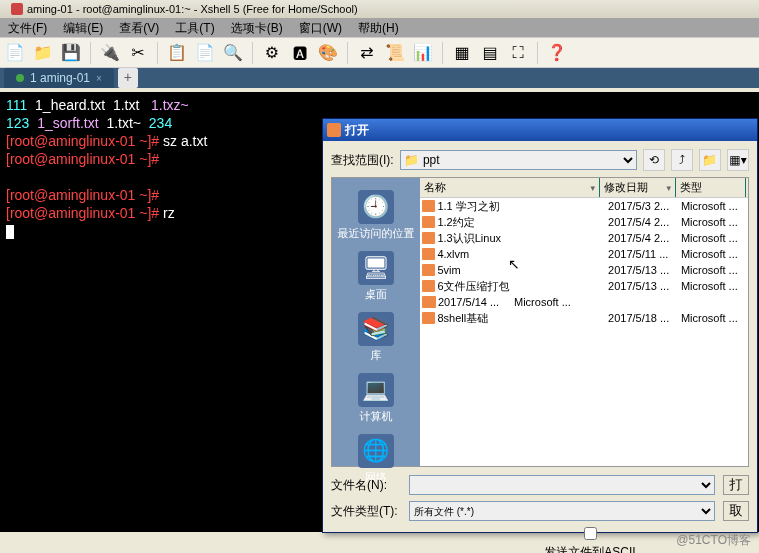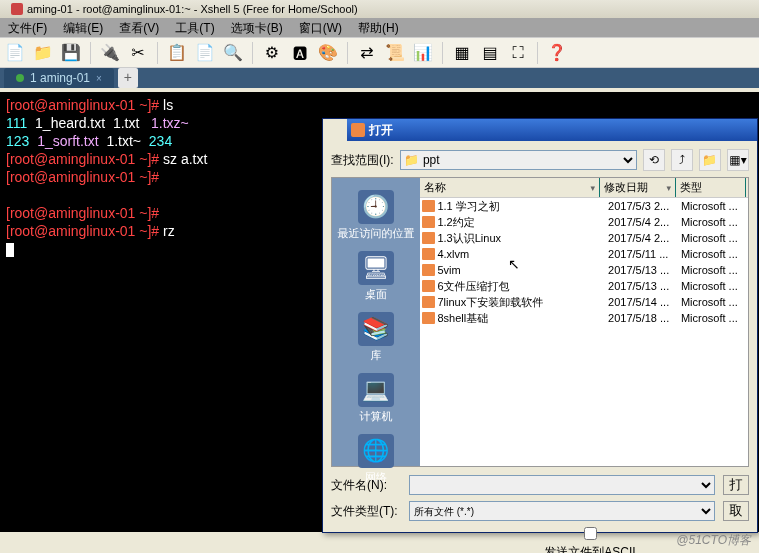--- a/index.html
+++ b/index.html
@@ -15,21 +15,21 @@
 .tab { background:#2a4a6a; color:#bde; font-size:12px; padding:3px 12px; border-radius:3px 3px 0 0; display:flex; align-items:center; gap:6px; }
 .tab .dot { width:8px; height:8px; background:#4a4; border-radius:50%; }
 .tab .x { font-size:10px; color:#8ac; }
 .addtab { width:20px; height:20px; background:#e8e8e8; color:#666; font-size:14px; text-align:center; line-height:18px; margin-left:4px; border-radius:2px; }
 .terminal { position:absolute; left:0; top:92px; width:759px; height:440px; background:#000; color:#fff; font-family:Consolas,monospace; font-size:14px; padding:4px 6px; line-height:18px; }
 .terminal .prompt { color:#ff4444; }
 .terminal .cyan { color:#5ff; }
 .terminal .red { color:#f0abfc; }
 .terminal .cursor { display:inline-block; width:8px; height:14px; background:#fff; vertical-align:middle; }
 .dialog { position:absolute; left:322px; top:118px; width:436px; height:415px; background:#ece9d8; border:1px solid #0a246a; box-shadow:2px 2px 6px rgba(0,0,0,.4); }
-.dlg-title { height:22px; background:linear-gradient(#3c7adb,#1a4aa8); color:#fff; font-size:12px; display:flex; align-items:center; padding:0 4px; font-weight:bold;margin-left:24px; }
+.dlg-title { height:22px; background:linear-gradient(#3c7adb,#1a4aa8); color:#fff; font-size:12px; display:flex; align-items:center; padding:0 4px; font-weight:bold; }
 .dlg-title .dico { width:14px; height:14px; background:#e84; border-radius:2px; margin-right:4px; }
 .dlg-body { padding:8px; }
 .lookrow { display:flex; align-items:center; gap:6px; font-size:12px; margin-bottom:6px; }
 .lookrow select { flex:1; height:20px; font-size:12px; border:1px solid #7f9db9; }
 .lookrow .navbtn { width:22px; height:22px; border:1px solid #ccc; background:#f0f0f0; display:flex; align-items:center; justify-content:center; }
 .splitbody { display:flex; height:290px; border:1px solid #999; background:#fff; }
 .places { width:88px; background:#7a96b8; display:flex; flex-direction:column; align-items:center; padding-top:8px; gap:2px; }
 .place { color:#fff; font-size:11px; text-align:center; padding:4px 0; width:100%; }
 .place .pic { width:36px; height:34px; margin:0 auto 2px; background:#4a6a9a; border-radius:4px; display:flex; align-items:center; justify-content:center; font-size:22px; }
 .filelist { flex:1; overflow:hidden; }
@@ -40,21 +40,21 @@
 .flrow .fico { width:14px; height:12px; background:#e84; margin-right:2px; border-radius:1px; }
 .flrow .c1 { width:178px; white-space:nowrap; overflow:hidden; }
 .flrow .c2 { width:76px; }
 .flrow .c3 { width:70px; }
 .bottomrows { margin-top:8px; font-size:12px; }
 .brow { display:flex; align-items:center; gap:8px; margin-bottom:6px; }
 .brow label { width:70px; text-align:left; }
 .brow select, .brow input { flex:1; height:20px; border:1px solid #7f9db9; font-size:10px; }
 .brow .btn { width:26px; height:20px; border:1px solid #999; background:#ece9d8; }
 .chkrow { display:flex; align-items:center; gap:4px; padding-left:100px; font-size:12px;flex-direction:column; }
-.watermark { position:absolute; right:8px; bottom:4px; font-size:12px; color:#888;font-style:italic; }
+.watermark { position:absolute; right:8px; bottom:4px; font-size:12px; color:#888; }
 .cursor-arrow { position:absolute; left:508px; top:256px; font-size:14px; color:#000; pointer-events:none; }
 </style>
 </head>
 <body>
 
 <div class="titlebar">
   <span class="ico"></span>
   <span>aming-01 - root@aminglinux-01:~ - Xshell 5 (Free for Home/School)</span>
 </div>
 
@@ -98,21 +98,20 @@
 <div class="tabbar">
   <div class="tab">
     <span class="dot"></span>
     <span>1 aming-01</span>
     <span class="x">×</span>
   </div>
   <div class="addtab">+</div>
 </div>
 
 <div class="terminal">
-  <div><span class="prompt">[root@aminglinux-01 ~]#</span><span> ls</span></div>
   <div><span class="cyan">111</span>&nbsp;&nbsp;<span>1_heard.txt</span>&nbsp;&nbsp;<span>1.txt</span>&nbsp;&nbsp;&nbsp;<span class="red">1.txz~</span></div>
   <div><span class="cyan">123</span>&nbsp;&nbsp;<span class="red">1_sorft.txt</span>&nbsp;&nbsp;<span>1.txt~</span>&nbsp;&nbsp;<span class="cyan">234</span></div>
   <div><span class="prompt">[root@aminglinux-01 ~]#</span><span> sz a.txt</span></div>
   <div><span class="prompt">[root@aminglinux-01 ~]#</span></div>
   <div>&nbsp;</div>
   <div><span class="prompt">[root@aminglinux-01 ~]#</span></div>
   <div><span class="prompt">[root@aminglinux-01 ~]#</span><span> rz</span></div>
   <div><span class="cursor"></span></div>
 </div>
 
@@ -185,21 +184,20 @@
               <span class="c3">Microsoft ...</span>
             </div>
             <div class="flrow">
               <span class="fico"></span>
               <span class="c1">6文件压缩打包</span>
               <span class="c2">2017/5/13 ...</span>
               <span class="c3">Microsoft ...</span>
             </div>
             <div class="flrow">
               <span class="fico"></span>
-              <span class="c1">7linux下安装卸载软件</span>
               <span class="c2">2017/5/14 ...</span>
               <span class="c3">Microsoft ...</span>
             </div>
             <div class="flrow">
               <span class="fico"></span>
               <span class="c1">8shell基础</span>
               <span class="c2">2017/5/18 ...</span>
               <span class="c3">Microsoft ...</span>
             </div>
           </div>

